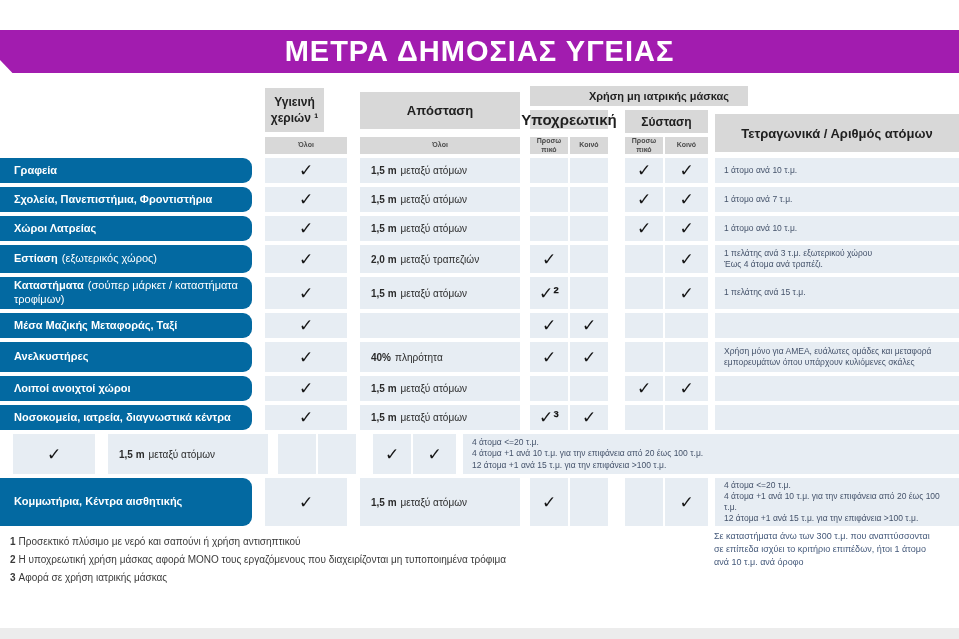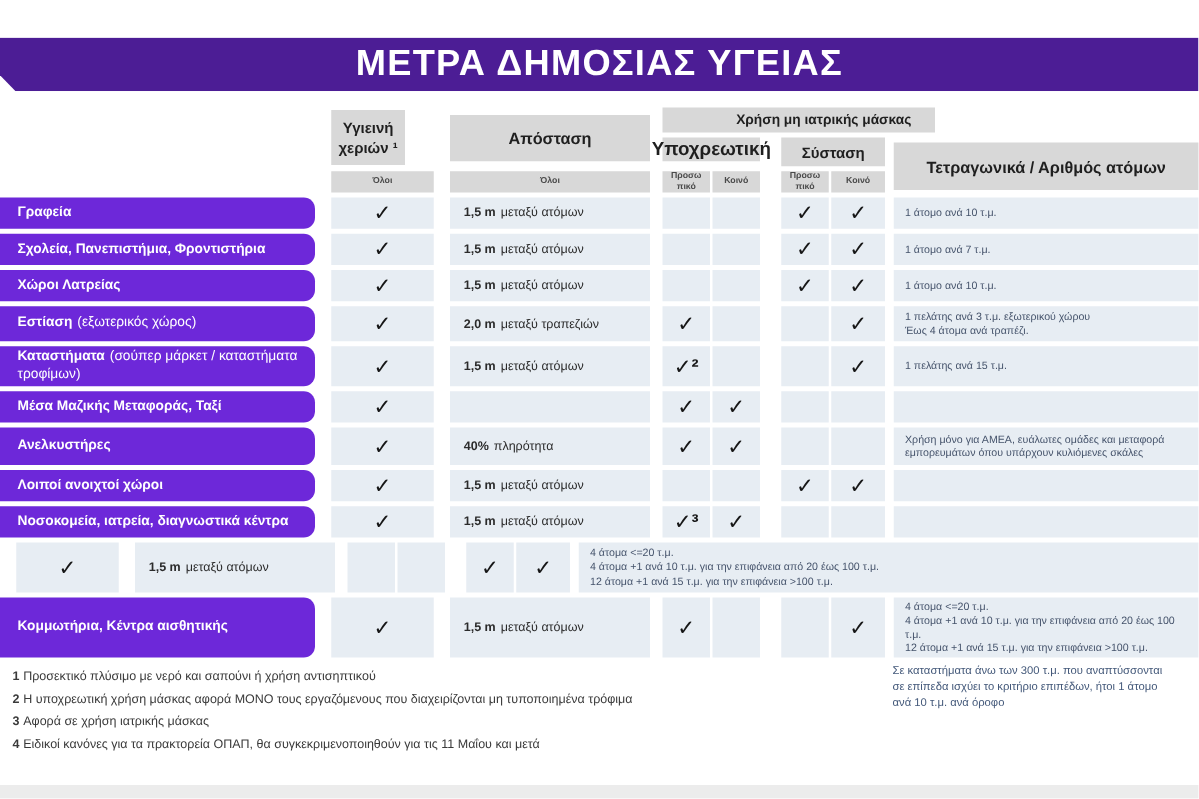--- a/index.html
+++ b/index.html
@@ -1,20 +1,20 @@
 <!DOCTYPE html>
 <html><head>
 <meta charset="utf-8">
 <style>
   html,body{margin:0;padding:0;background:#fff;}
   .page{position:relative;width:959px;height:639px;background:#ffffff;overflow:hidden;
         font-family:"Liberation Sans","DejaVu Sans",sans-serif;}
 
   
-  .titlebar{margin-top:30px;height:43px;background:#4c1d95;display:flex;align-items:center;
+  .titlebar{margin-top:30px;height:43px;background:#a21caf;display:flex;align-items:center;
             justify-content:center;clip-path:polygon(0 0,100% 0,100% 100%,1.3% 100%,0 70%);}
   .titlebar span{color:#fff;font-weight:bold;font-size:29px;letter-spacing:1px;}
 
   
   .header{position:relative;height:70px;margin-top:13px;}
   .hbox{position:absolute;background:#d8d8d8;display:flex;align-items:center;justify-content:center;
         text-align:center;color:#1f1f1f;font-weight:bold;}
   .h-hand{left:265px;top:2px;width:59px;height:44px;font-size:12px;white-space:pre-line;line-height:1.35;}
   .h-dist{left:360px;top:6px;width:160px;height:37px;font-size:13px;}
   .h-maskgroup{left:530px;top:0;width:178px;height:20px;font-size:11px;padding-left:40px;}
@@ -25,21 +25,21 @@
   .h-all1{left:265px;width:82px;}
   .h-all2{left:360px;width:160px;}
   .h-st1{left:530px;width:38px;}
   .h-pu1{left:570px;width:38px;}
   .h-st2{left:625px;width:38px;}
   .h-pu2{left:665px;width:43px;}
 
   
   .rows{margin-top:2px;}
   .row{display:flex;align-items:stretch;margin-bottom:4px;}
-  .rlabel{width:252px;background:#6d28d9;border-radius:0 9px 9px 0;color:#fff;font-size:11px;
+  .rlabel{width:252px;background:#0369a1;border-radius:0 9px 9px 0;color:#fff;font-size:11px;
           display:flex;align-items:center;padding:2px 8px 2px 14px;box-sizing:border-box;line-height:1.25;}
   .rlabel .lb{font-weight:bold;}
   .rlabel .ln{font-weight:normal;margin-left:4px;}
   .cell{background:#e7edf3;display:flex;align-items:center;}
   .c-hand{width:82px;justify-content:center;}
   .c-dist{width:160px;padding-left:11px;box-sizing:border-box;font-size:10px;color:#2b2b2b;}
   .c-dist .db{font-weight:bold;margin-right:4px;}
   .c-m{width:38px;justify-content:center;}
   .c-m2{width:43px;justify-content:center;}
   .c-sqm{flex:1;flex-direction:column;align-items:flex-start;justify-content:center;
@@ -345,21 +345,20 @@
           <div>12 άτομα +1 ανά 15 τ.μ. για την επιφάνεια &gt;100 τ.μ.</div>
         </div>
     </div>
     </div>
 
   <div class="footer">
     <div class="footnotes">
       <div class="fn"><span class="fn-num">1</span><span>Προσεκτικό πλύσιμο με νερό και σαπούνι ή χρήση αντισηπτικού</span></div>
       <div class="fn"><span class="fn-num">2</span><span>Η υποχρεωτική χρήση μάσκας αφορά ΜΟΝΟ τους εργαζόμενους που διαχειρίζονται μη τυποποιημένα τρόφιμα</span></div>
       <div class="fn"><span class="fn-num">3</span><span>Αφορά σε χρήση ιατρικής μάσκας</span></div>
-      <div class="fn"><span class="fn-num">4</span><span>Ειδικοί κανόνες για τα πρακτορεία ΟΠΑΠ, θα συγκεκριμενοποιηθούν για τις 11 Μαΐου και μετά</span></div>
     </div>
     <div class="side-note">Σε καταστήματα άνω των 300 τ.μ. που αναπτύσσονται
 σε επίπεδα ισχύει το κριτήριο επιπέδων, ήτοι 1 άτομο
 ανά 10 τ.μ. ανά όροφο</div>
   </div>
 
   <div class="bottom-strip"></div>
 </div>
 
 </body></html>

